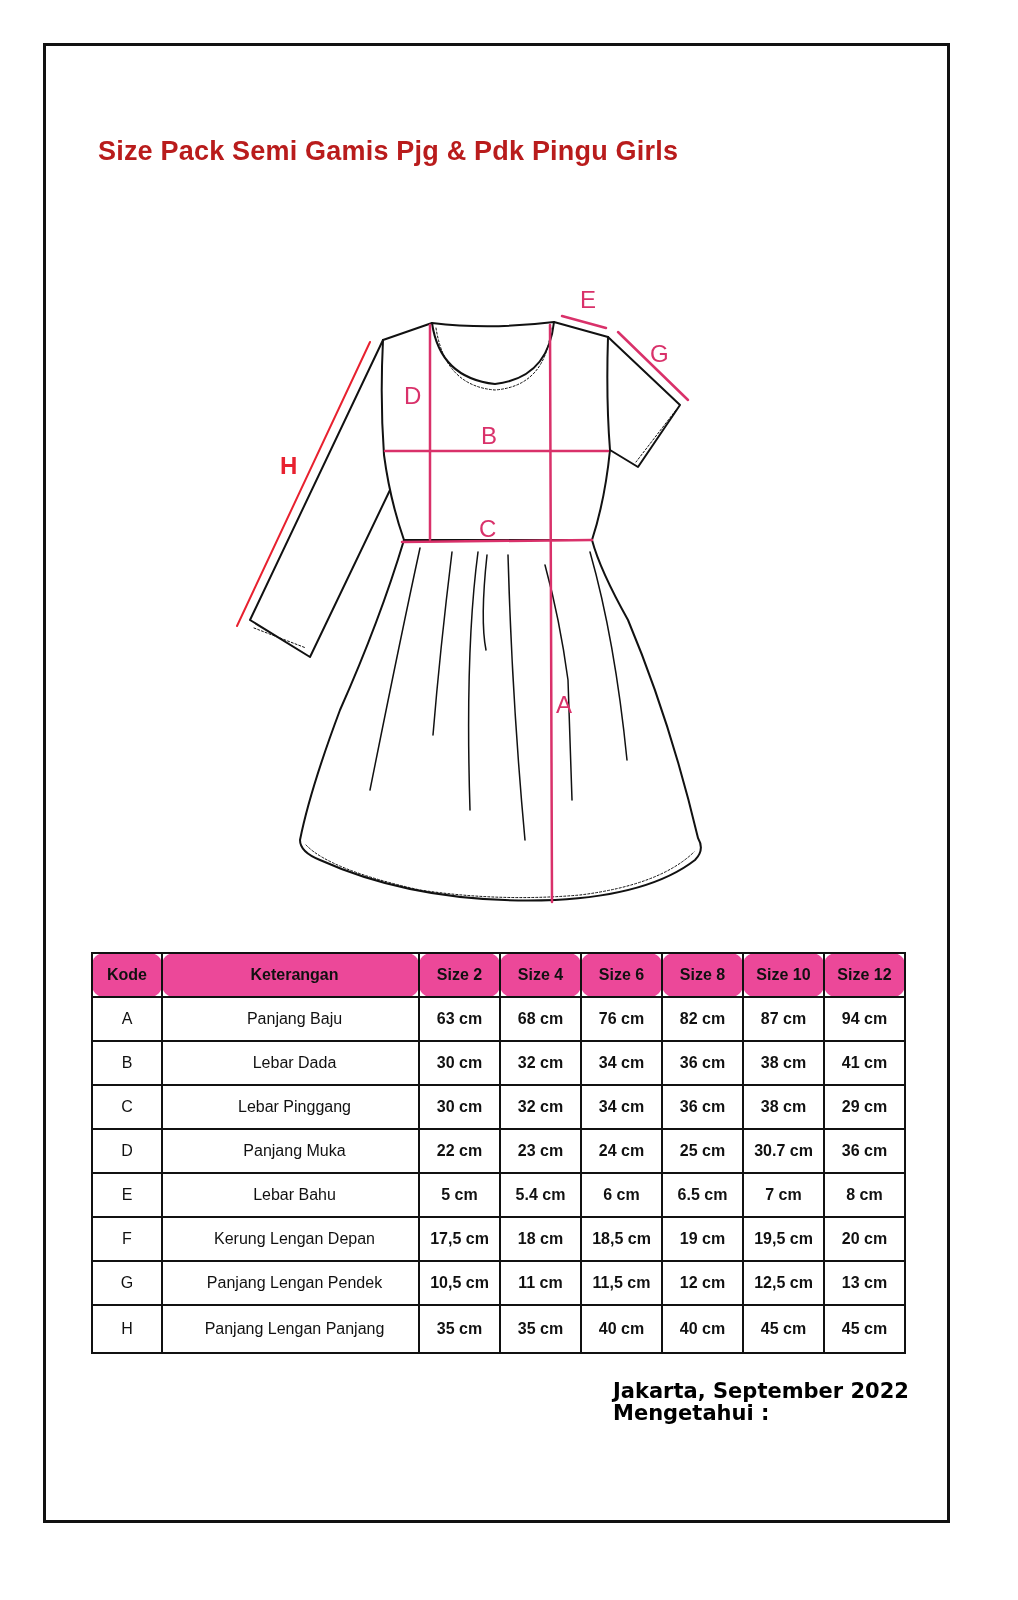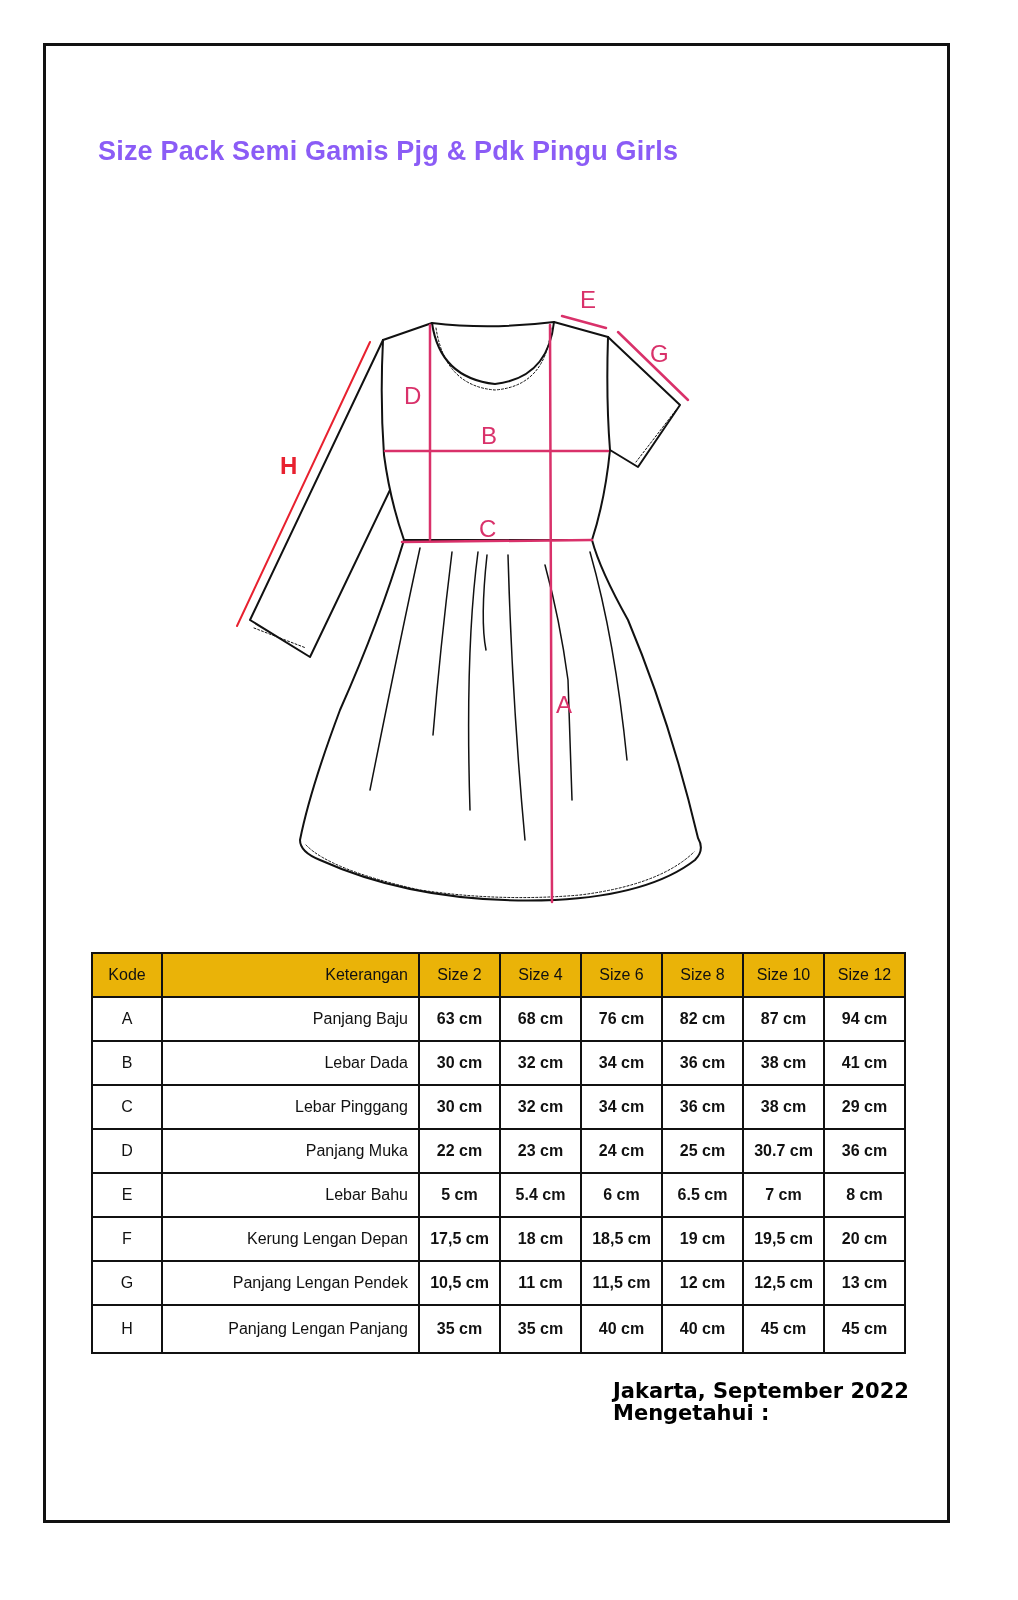--- a/index.html
+++ b/index.html
@@ -1,27 +1,27 @@
 <!DOCTYPE html>
 <html><head>
 <meta charset="utf-8">
 <style>
   html, body { margin: 0; padding: 0; background: #ffffff; }
   body { width: 1018px; height: 1600px; position: relative; overflow: hidden; font-family: "Liberation Sans", sans-serif; }
   .frame { position: absolute; left: 43px; top: 43px; width: 907px; height: 1480px; border: 3px solid #111; box-sizing: border-box; }
-  .title { position: absolute; left: 98px; top: 136px; font-size: 27px; font-weight: bold; color: #8b5cf6; letter-spacing: 0.2px; white-space: nowrap; }
+  .title { position: absolute; left: 98px; top: 136px; font-size: 27px; font-weight: bold; color: #b91c1c; letter-spacing: 0.2px; white-space: nowrap; }
   .diagram { position: absolute; left: 225px; top: 280px; width: 500px; height: 640px; }
   table.sizes { position: absolute; left: 91px; top: 952px; width: 813px; border-collapse: collapse; table-layout: fixed; }
   table.sizes th, table.sizes td { border: 2px solid #111; font-size: 16px; color: #111; padding: 0 10px; }
-  table.sizes th { background: #eab308; height: 42px; font-weight: normal; }
+  table.sizes th { background: #ec4899; height: 42px; font-weight: bold; border-radius: 12px; }
   table.sizes td { height: 42px; }
   table.sizes tr.last td { height: 46px; }
   .c-kode { width: 50px; text-align: center; }
   th.c-kode { text-align: center; }
-  .c-ket { text-align: right; padding-left: 18px !important; }
+  .c-ket { text-align: center; padding-left: 18px !important; }
   .c-val { text-align: center; font-weight: bold; }
   th.c-val { text-align: center; margin-left: 11px; }
   .footer { position: absolute; left: 613px; top: 1380px; font-family: "DejaVu Sans", sans-serif; font-weight: bold; font-size: 21px; color: #000; line-height: 22px; }
 </style>
 </head>
 <body>
 
 <div class="frame"></div>
 
 <div class="title">Size Pack Semi Gamis Pjg &amp; Pdk Pingu Girls</div>

